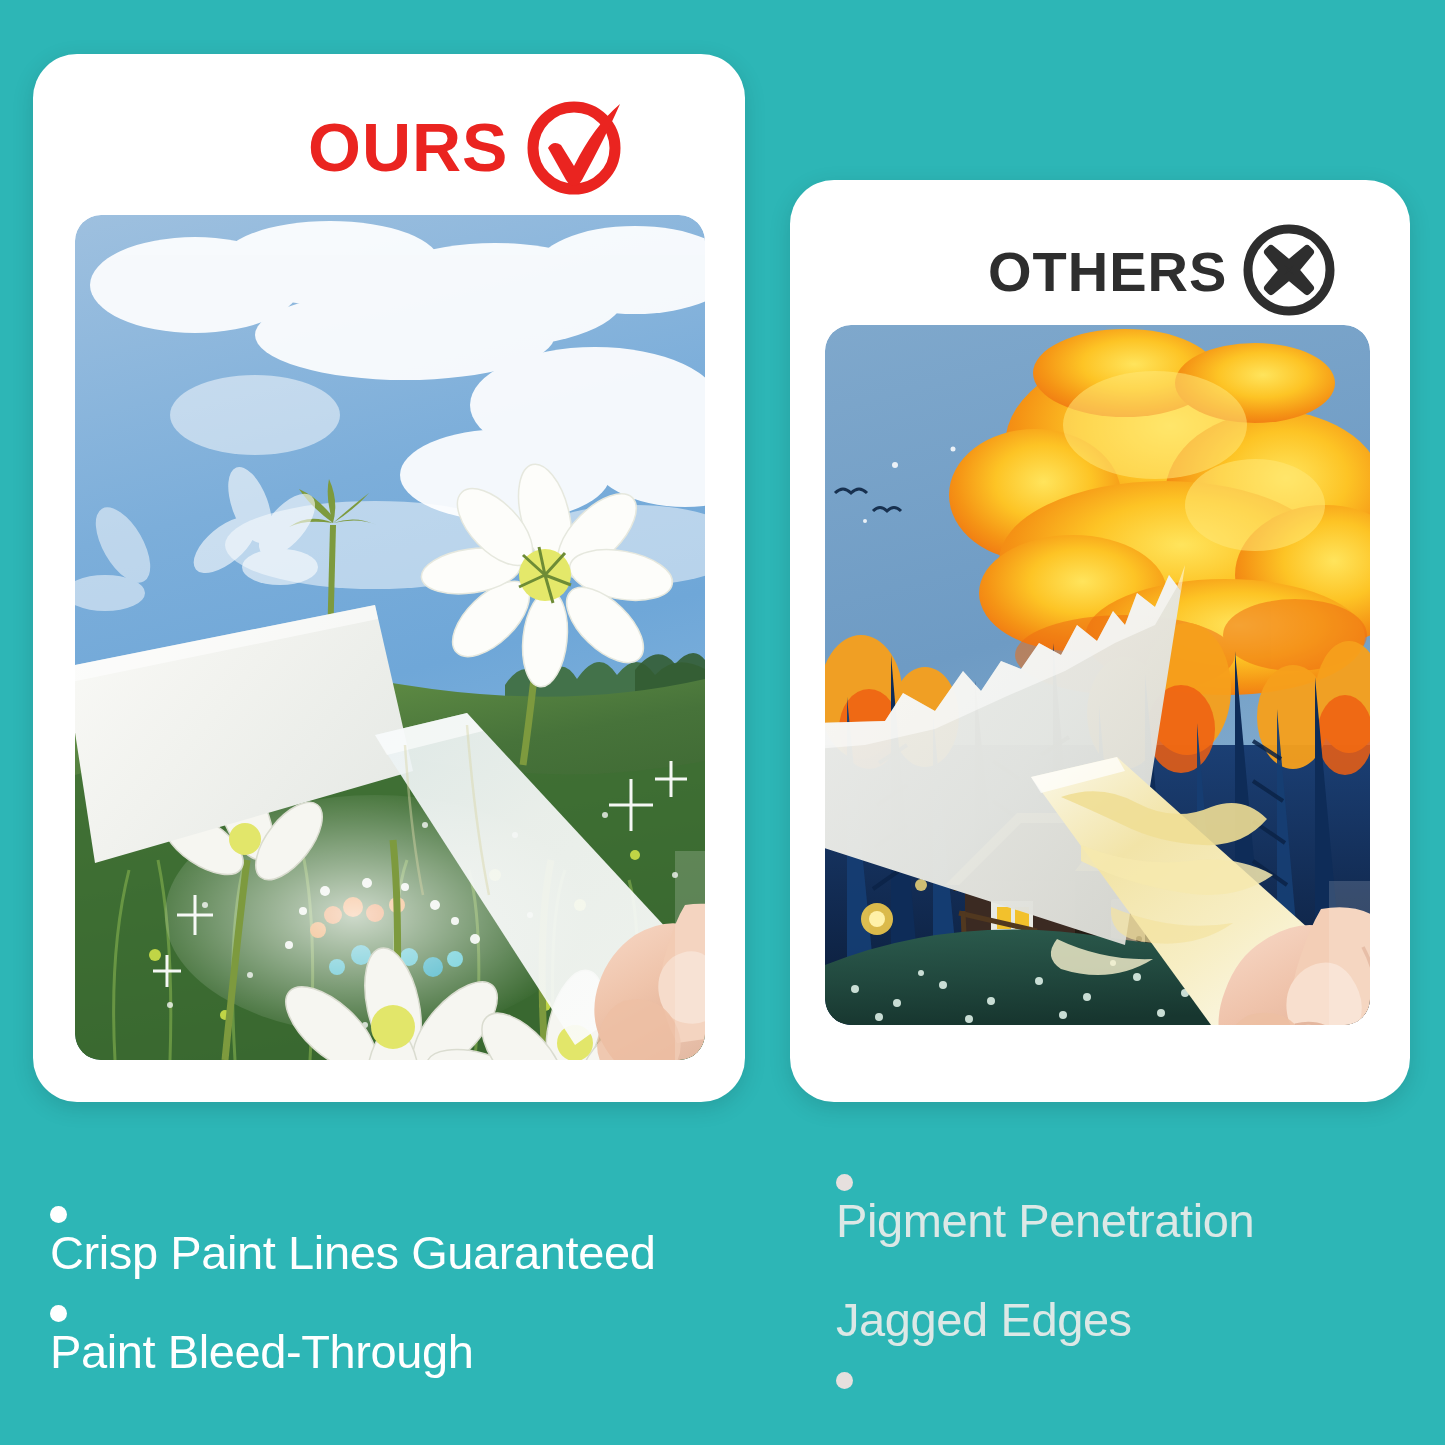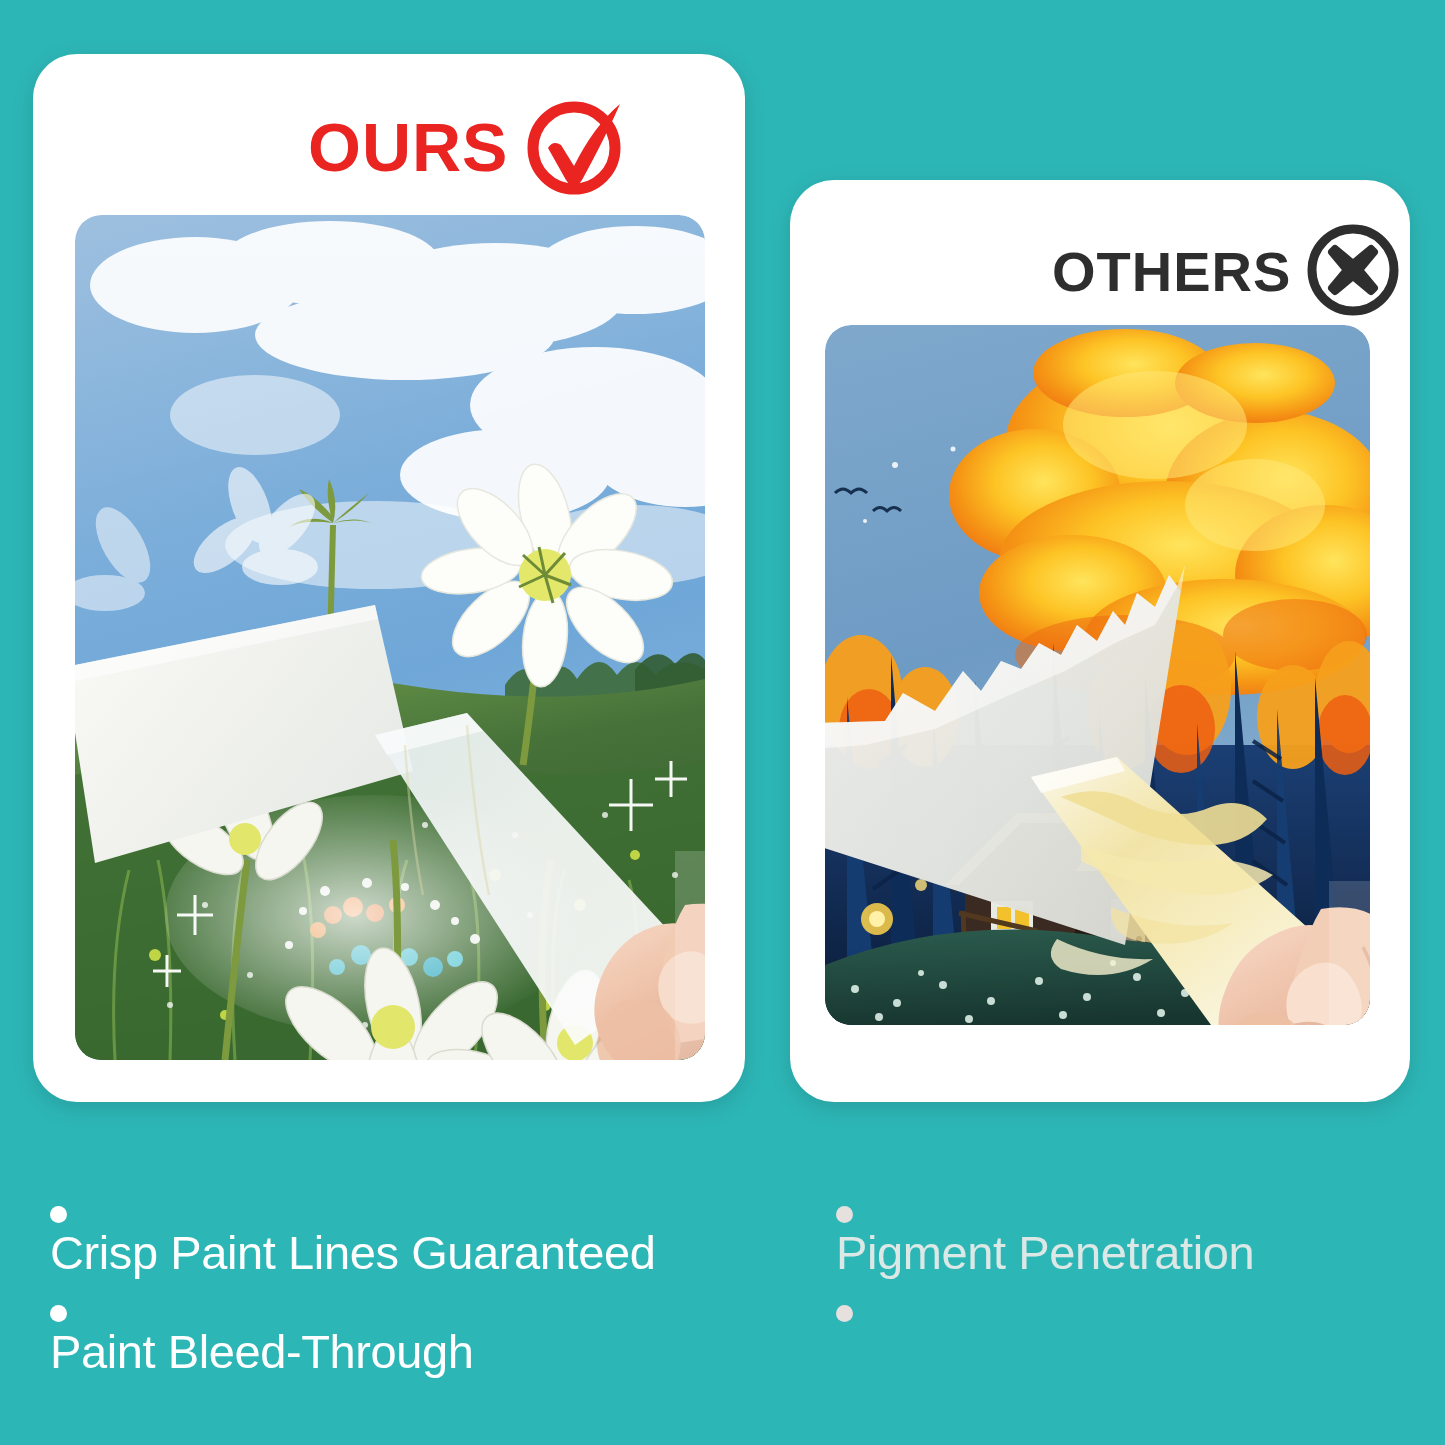--- a/index.html
+++ b/index.html
@@ -21,21 +21,21 @@
   #card-ours   { left:33px;  top:54px;  width:712px; height:1048px; }
   #card-others { left:790px; top:180px; width:620px; height:922px;  }
 
   
   .hdr {
     position:absolute;
     display:flex; align-items:center;
     gap:14px;
   }
   #hdr-ours   { left:308px; top:92px;  }
-  #hdr-others { left:1052px; top:222px; }
+  #hdr-others { left:988px; top:222px; }
 
   .hdr-label {
     font-weight:bold;
     letter-spacing:1px;
     line-height:1;
   }
   #lbl-ours   { font-size:68px; color:#EA2420; }
   #lbl-others { font-size:56px; color:#2E2E2E; }
 
   .badge { display:block; }
@@ -47,21 +47,21 @@
     overflow:hidden;
   }
   #art-ours   { left:75px;  top:215px; width:630px; height:845px; }
   #art-others { left:825px; top:325px; width:545px; height:700px; }
 
   .art svg { display:block; width:100%; height:100%; }
 
   
   .bullets { position:absolute; }
   #bullets-ours   { left:50px;  top:1184px; width:770px; }
-  #bullets-others { left:836px; top:1184px; width:580px; }
+  #bullets-others { left:836px; top:1152px; width:580px; }
 
   .bullet-row { display:flex; align-items:flex-start;flex-direction:column; }
 
   .dot {
     flex:0 0 auto;
     width:17px; height:17px;
     border-radius:50%;
     margin-top:22px;
     margin-right:9px;
   }
@@ -540,15 +540,19 @@
     </g>
   </svg>
 </div>
 
 <div class="bullets" id="bullets-others">
   <div class="bullet-row">
     <span class="dot"></span>
     <span class="btxt">Pigment Penetration</span>
   </div>
   <div class="bullet-row">
+    <span class="dot spacer"></span>
+    <span class="btxt">Jagged Edges</span>
+  </div>
+  <div class="bullet-row">
     <span class="dot"></span>
   </div>
 </div>
 
 </body></html>

